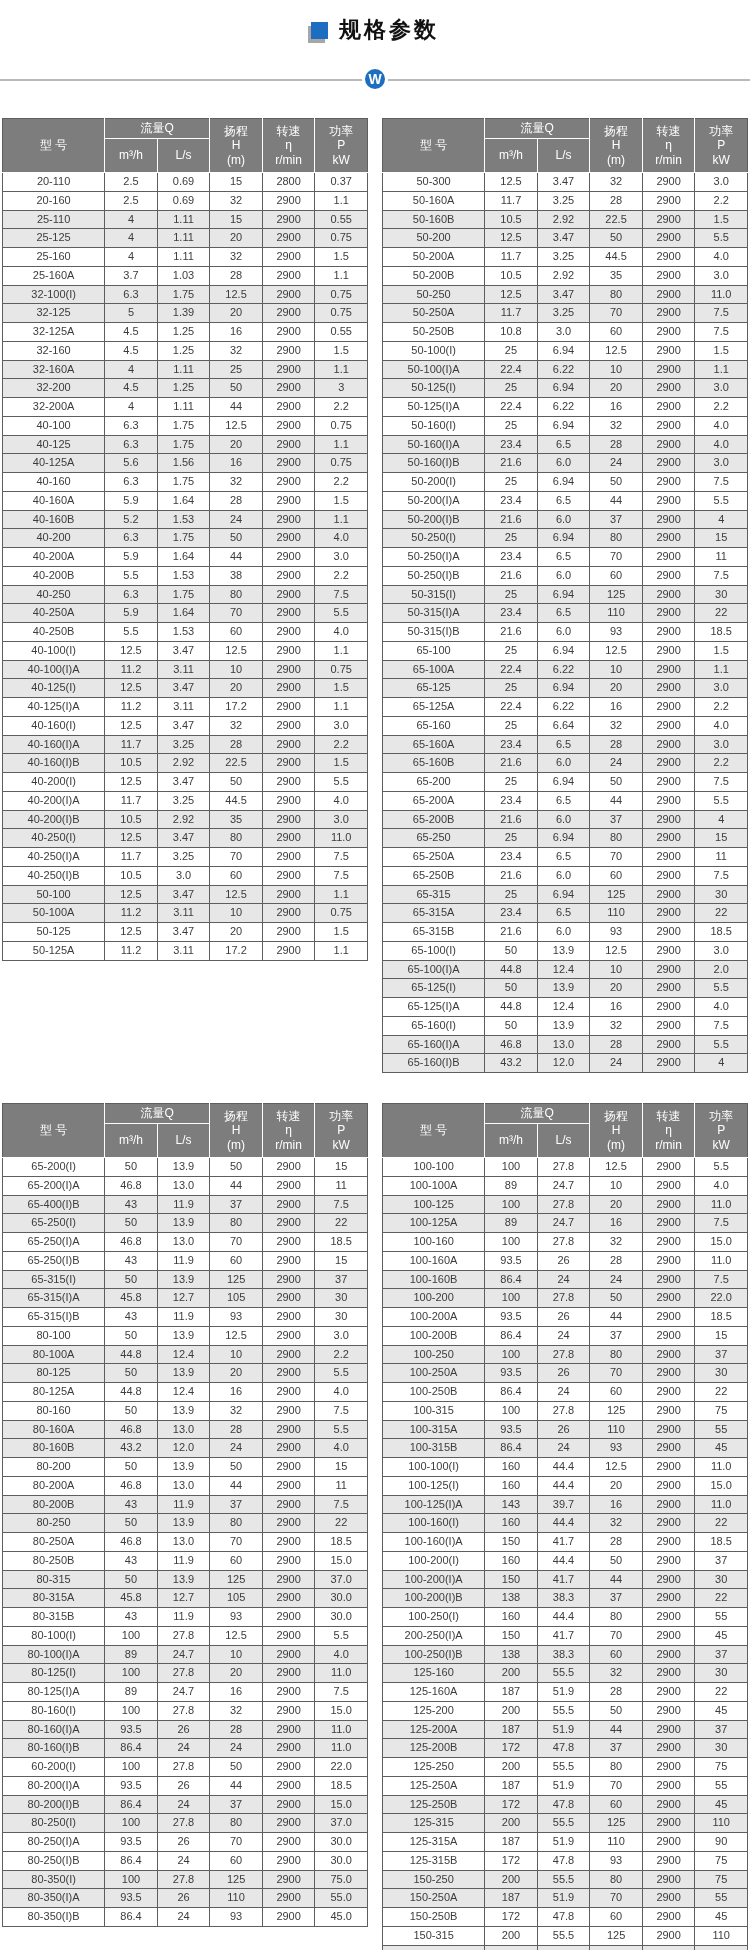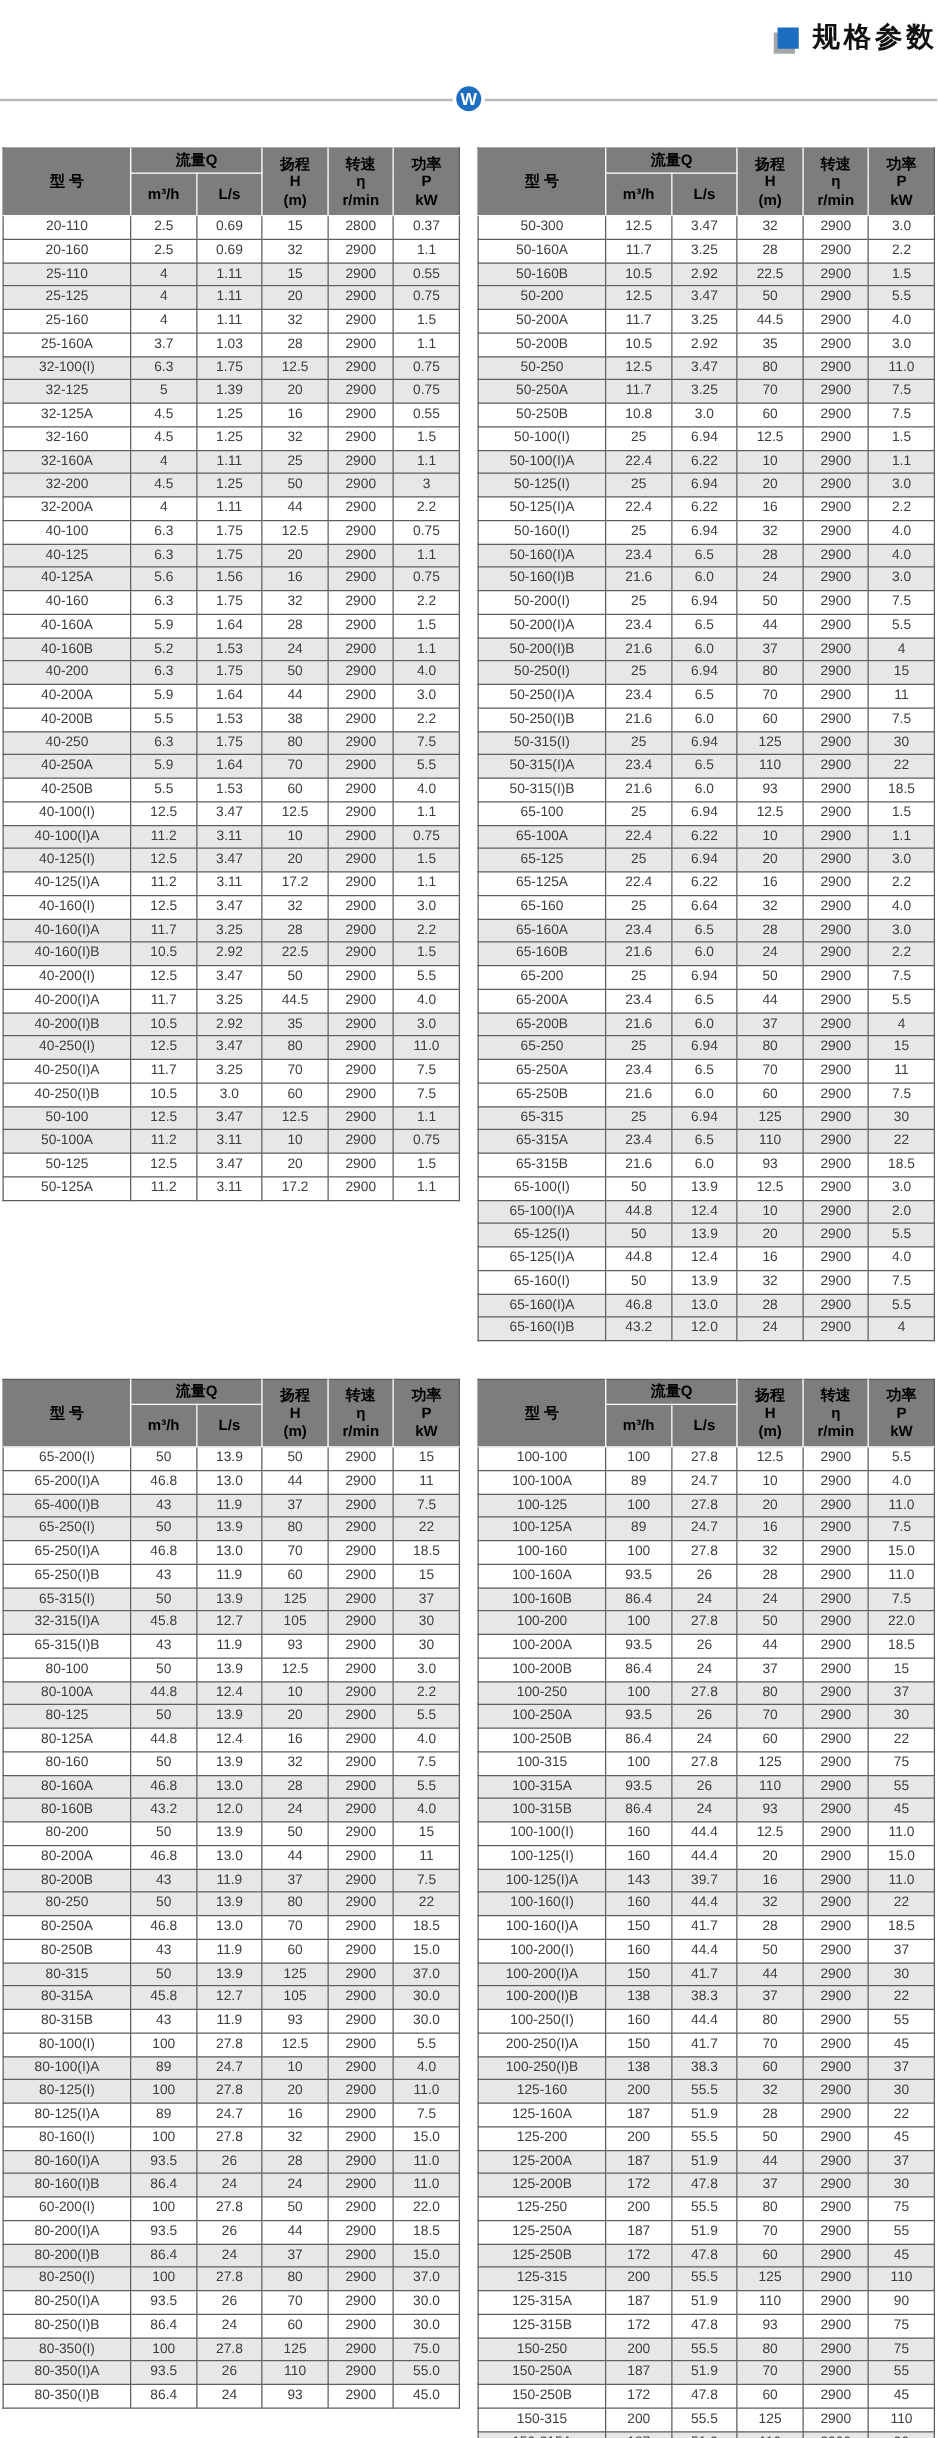--- a/index.html
+++ b/index.html
@@ -12,21 +12,21 @@
   }
   *{box-sizing:border-box;}
   html,body{margin:0;padding:0;}
   body{
     width:750px;min-height:1950px;background:#fff;
     font-family:"Liberation Sans","DejaVu Sans",sans-serif;
     color:#3c3c3c;
   }
   
   .title-bar{
-    display:flex;align-items:center;justify-content:flex-end;
+    display:flex;align-items:center;justify-content:center;
     gap:11px;padding-top:14px;height:46px;
   }
   .title-bullet{
     width:17px;height:17px;background:var(--accent-blue);
     box-shadow:-3px 4px 0 var(--shadow-gray);
     flex:0 0 auto;
   }
   .title-text{
     font-size:22px;font-weight:bold;color:#111;
     letter-spacing:3px;
@@ -54,22 +54,22 @@
     align-items:start;
   }
   table.spec{
     width:100%;border-collapse:collapse;table-layout:fixed;
     border:1px solid var(--border-dark);
     font-size:11px;
   }
   table.spec col.c-model{width:28%;}
   table.spec col.c-num{width:14.4%;}
   table.spec thead th{
-    background:var(--header-gray);color:#000000;
-    font-weight:bold;font-size:12px;line-height:1.2;
+    background:var(--header-gray);color:#ffffff;
+    font-weight:normal;font-size:12px;line-height:1.2;
     border:1px solid #fdfdfd;border-top:1px solid var(--border-dark);
     padding:2px 0;text-align:center;vertical-align:middle;
     white-space:pre-line;
   }
   table.spec thead tr:first-child th{border-top:1px solid var(--border-dark);}
   table.spec thead th.edge-l{border-left:1px solid var(--border-dark);margin-top:20px;}
   table.spec thead th.edge-r{border-right:1px solid var(--border-dark);text-align:center;}
   table.spec thead tr.sub th{height:34px;}
   table.spec thead tr:first-child th.one-line{height:20px;}
   table.spec tbody td{
@@ -960,21 +960,21 @@
         </tr>
         <tr>
           <td>65-315(I)</td>
           <td>50</td>
           <td>13.9</td>
           <td>125</td>
           <td>2900</td>
           <td>37</td>
         </tr>
         <tr>
-          <td>32-315(I)A</td>
+          <td>65-315(I)A</td>
           <td>45.8</td>
           <td>12.7</td>
           <td>105</td>
           <td>2900</td>
           <td>30</td>
         </tr>
         <tr>
           <td>65-315(I)B</td>
           <td>43</td>
           <td>11.9</td>

